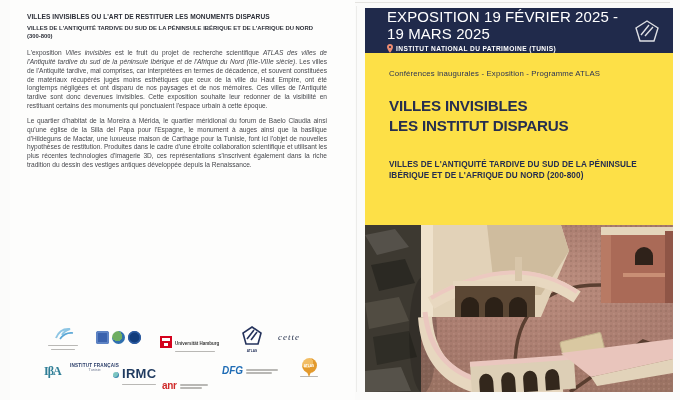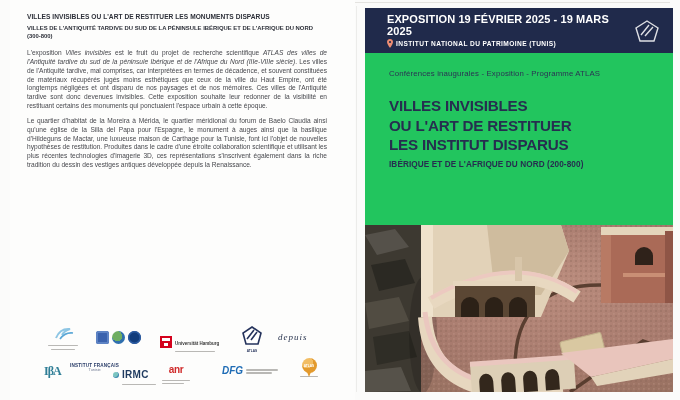--- a/index.html
+++ b/index.html
@@ -20,55 +20,55 @@
   .logo{position:absolute;display:flex;align-items:center;gap:3px;}
   .micro{display:block;height:1.5px;background:#b9b8b5;margin-top:1.5px;border-radius:1px;}
   .l-inp{left:38px;top:326px;flex-direction:column;gap:1px;}
   .l-group{left:86px;top:331px;}
   .l-hamburg{left:150px;top:331px;}
   .l-shield{left:232px;top:326px;}
   .l-iconem{left:268px;top:332px;}
   .l-iba{left:34px;top:364px;}
   .l-if{left:60px;top:363px;flex-direction:column;gap:0;}
   .l-irmc{left:103px;top:364px;}
-  .l-anr{left:152px;top:364px;flex-direction:column;}
+  .l-anr{left:152px;top:380px;}
   .l-dfg{left:212px;top:365px;}
   .l-pin{left:290px;top:358px;flex-direction:column;gap:1px;}
 
   .sq-blue{width:13px;height:13px;border-radius:2.5px;background:#3a62ad;display:inline-block;box-shadow:inset 0 0 0 2px #5d83c4;}
   .circ-globe{width:13px;height:13px;border-radius:50%;background:radial-gradient(circle at 40% 40%,#6fae62 0 45%,#2f6fae 46% 100%);display:inline-block;}
   .circ-dark{width:13px;height:13px;border-radius:50%;background:#123d7c;display:inline-block;box-shadow:inset 0 0 0 1.5px #2c5ca3;}
   .sq-red{width:12px;height:12px;background:#d4021d;display:inline-block;position:relative;}
   .sq-red:before{content:"";position:absolute;left:2px;top:2px;width:8px;height:3px;background:#fff;}
   .sq-red:after{content:"";position:absolute;left:4px;top:7px;width:4px;height:3px;background:#fff;}
   .hamburg-txt{font-size:4.5px;color:#3a3a3a;font-weight:bold;line-height:1.2;}
   .iconem-txt{font-family:"Liberation Serif",serif;font-style:italic;font-size:9px;color:#2a3550;letter-spacing:1px;}
   .iba-txt{font-family:"Liberation Serif",serif;font-size:12px;font-weight:bold;color:#2f7e96;letter-spacing:-1px;}
   .if-txt{font-size:4.6px;font-weight:bold;color:#273a66;line-height:1.15;letter-spacing:.2px;}
   .if-sub{font-size:3.8px;color:#6d7790;}
   .irmc-glyph{width:6px;height:6px;border-radius:50%;background:radial-gradient(circle at 35% 35%,#7bc4c0 0 50%,#3f8ab0 51% 100%);display:inline-block;}
-  .irmc-txt{font-size:10px;font-weight:bold;color:#1f3a5f;letter-spacing:.3px;margin-top:16px;}
+  .irmc-txt{font-size:13px;font-weight:bold;color:#1f3a5f;letter-spacing:.3px;margin-top:16px;}
   .anr-txt{font-size:10px;font-weight:bold;color:#d02b2b;letter-spacing:-.3px;}
   .dfg-txt{font-size:10px;font-weight:bold;color:#1f6cb5;font-style:italic;}
   .pin-balloon{width:15px;height:15px;border-radius:50%;background:radial-gradient(circle at 35% 30%,#f2bd63 0 40%,#e39a2d 41% 100%);
     position:relative;display:flex;align-items:center;justify-content:center;}
   .pin-balloon:after{content:"";position:absolute;left:5.5px;top:13.5px;border-left:2px solid transparent;border-right:2px solid transparent;border-top:5px solid #e39a2d;}
   .pin-txt{font-size:3.2px;font-weight:bold;color:#fff;}
   .shield-label{font-size:3.2px;font-weight:bold;color:#25335c;text-align:center;display:block;}
 
   
   .page-right{position:absolute;left:365px;top:0;width:308px;height:400px;}
   .poster-header{position:absolute;left:0;top:8px;width:308px;height:45px;background:#202a4b;display:flex;align-items:center;}
   .hdr-text{margin-left:22px;flex:1;}
-  .hdr-dates{color:#fff;font-weight:bold;font-size:11px;letter-spacing:.1px;}
+  .hdr-dates{color:#fff;font-weight:normal;font-size:15px;letter-spacing:.1px;}
   .hdr-venue{display:flex;align-items:center;gap:3px;margin-top:2px;}
   .hdr-venue span{color:#fff;font-weight:bold;font-size:6.6px;letter-spacing:.4px;}
   .hdr-shield{margin-right:14px;}
 
-  .poster-body{position:absolute;left:0;top:53px;width:308px;height:172px;background:#22c55e;}
+  .poster-body{position:absolute;left:0;top:53px;width:308px;height:172px;background:#fde047;}
   .tagline{position:absolute;left:24px;top:16px;font-size:7.8px;color:#2b3353;letter-spacing:.15px;}
   .poster-title{position:absolute;left:24px;top:43px;}
   .poster-title div{font-size:15.2px;font-weight:bold;color:#262e4f;line-height:19.5px;letter-spacing:-.2px;}
   .poster-subtitle{position:absolute;left:24px;top:106px;}
   .poster-subtitle div{font-size:8.2px;font-weight:bold;color:#262e4f;line-height:11px;letter-spacing:.1px;}
 
   .photo{position:absolute;left:0;top:225px;width:308px;height:167px;overflow:hidden;}
   .photo svg{display:block;width:308px;height:167px;}
 </style>
 </head>
@@ -109,21 +109,21 @@
     <div class="logo l-shield">
       <span>
         <svg width="20" height="19" viewBox="0 0 20 19">
           <polygon points="10,1 19,7 16,18 4,18 1,7" fill="#ffffff" stroke="#25335c" stroke-width="1.6"></polygon>
           <path d="M5 13 L12 4 M9 14 L15 6" stroke="#25335c" stroke-width="1.6"></path>
         </svg>
         <span class="shield-label">ATLAS</span>
       </span>
     </div>
     <div class="logo l-iconem">
-      <span class="iconem-txt">depuis</span>
+      <span class="iconem-txt">cette</span>
     </div>
 
     <div class="logo l-iba">
       <span class="iba-txt">IβA</span>
     </div>
     <div class="logo l-if">
       <span class="if-txt">INSTITUT FRANÇAIS</span>
       <span class="if-sub">Tunisie</span>
     </div>
     <div class="logo l-irmc">
@@ -171,24 +171,24 @@
       <svg class="hdr-shield" width="24" height="22" viewBox="0 0 24 22">
         <polygon points="12,1 23,8 19,21 5,21 1,8" fill="none" stroke="rgba(255,255,255,.85)" stroke-width="1.4"></polygon>
         <path d="M6 15 L14 5 M10 16 L18 7" stroke="rgba(255,255,255,.85)" stroke-width="1.4"></path>
       </svg>
     </div>
 
     <div class="poster-body">
       <div class="tagline">Conférences inaugurales - Exposition - Programme ATLAS</div>
       <div class="poster-title">
         <div>VILLES INVISIBLES</div>
-        <div>OU L'ART DE RESTITUER</div>
         <div>LES INSTITUT DISPARUS</div>
       </div>
       <div class="poster-subtitle">
+        <div>VILLES DE L'ANTIQUITÉ TARDIVE DU SUD DE LA PÉNINSULE</div>
         <div>IBÉRIQUE ET DE L'AFRIQUE DU NORD (200-800)</div>
       </div>
     </div>
 
     <div class="photo">
       <svg viewBox="0 0 308 167" preserveAspectRatio="none">
         <defs>
           <radialGradient id="floor" cx="60%" cy="35%" r="80%">
             <stop offset="0%" stop-color="#bb8d7e"></stop>
             <stop offset="60%" stop-color="#a87b6e"></stop>

